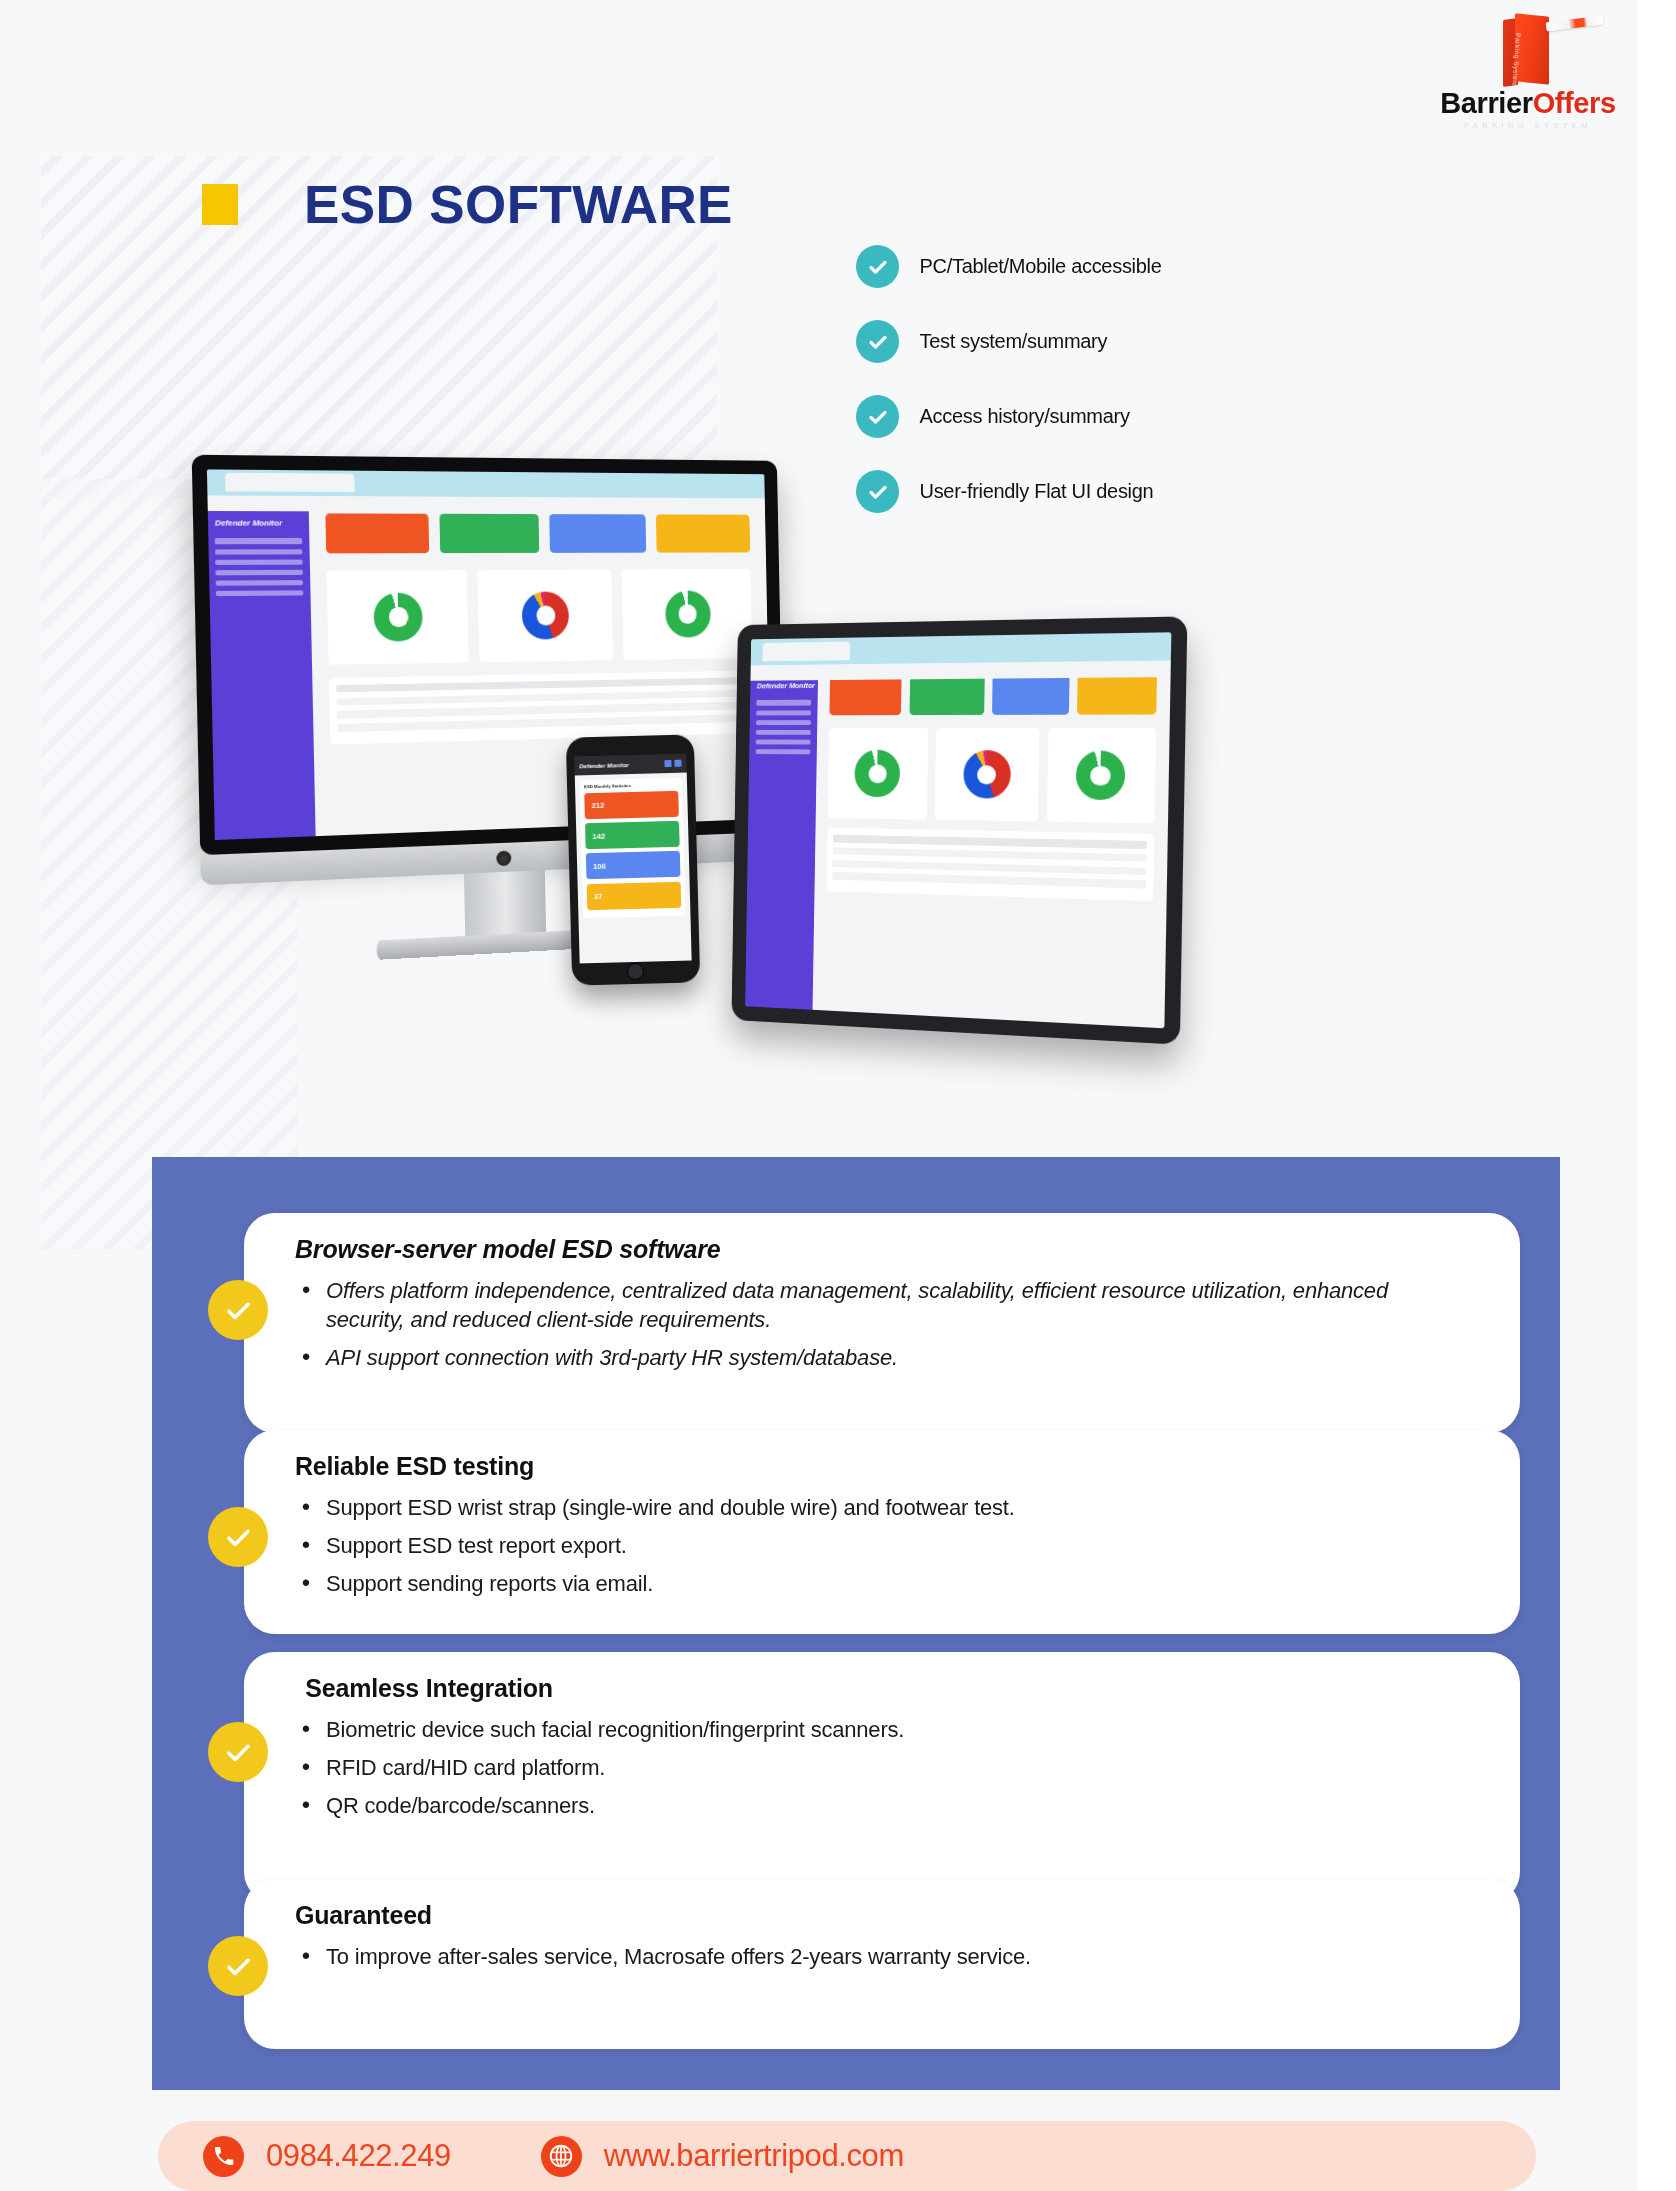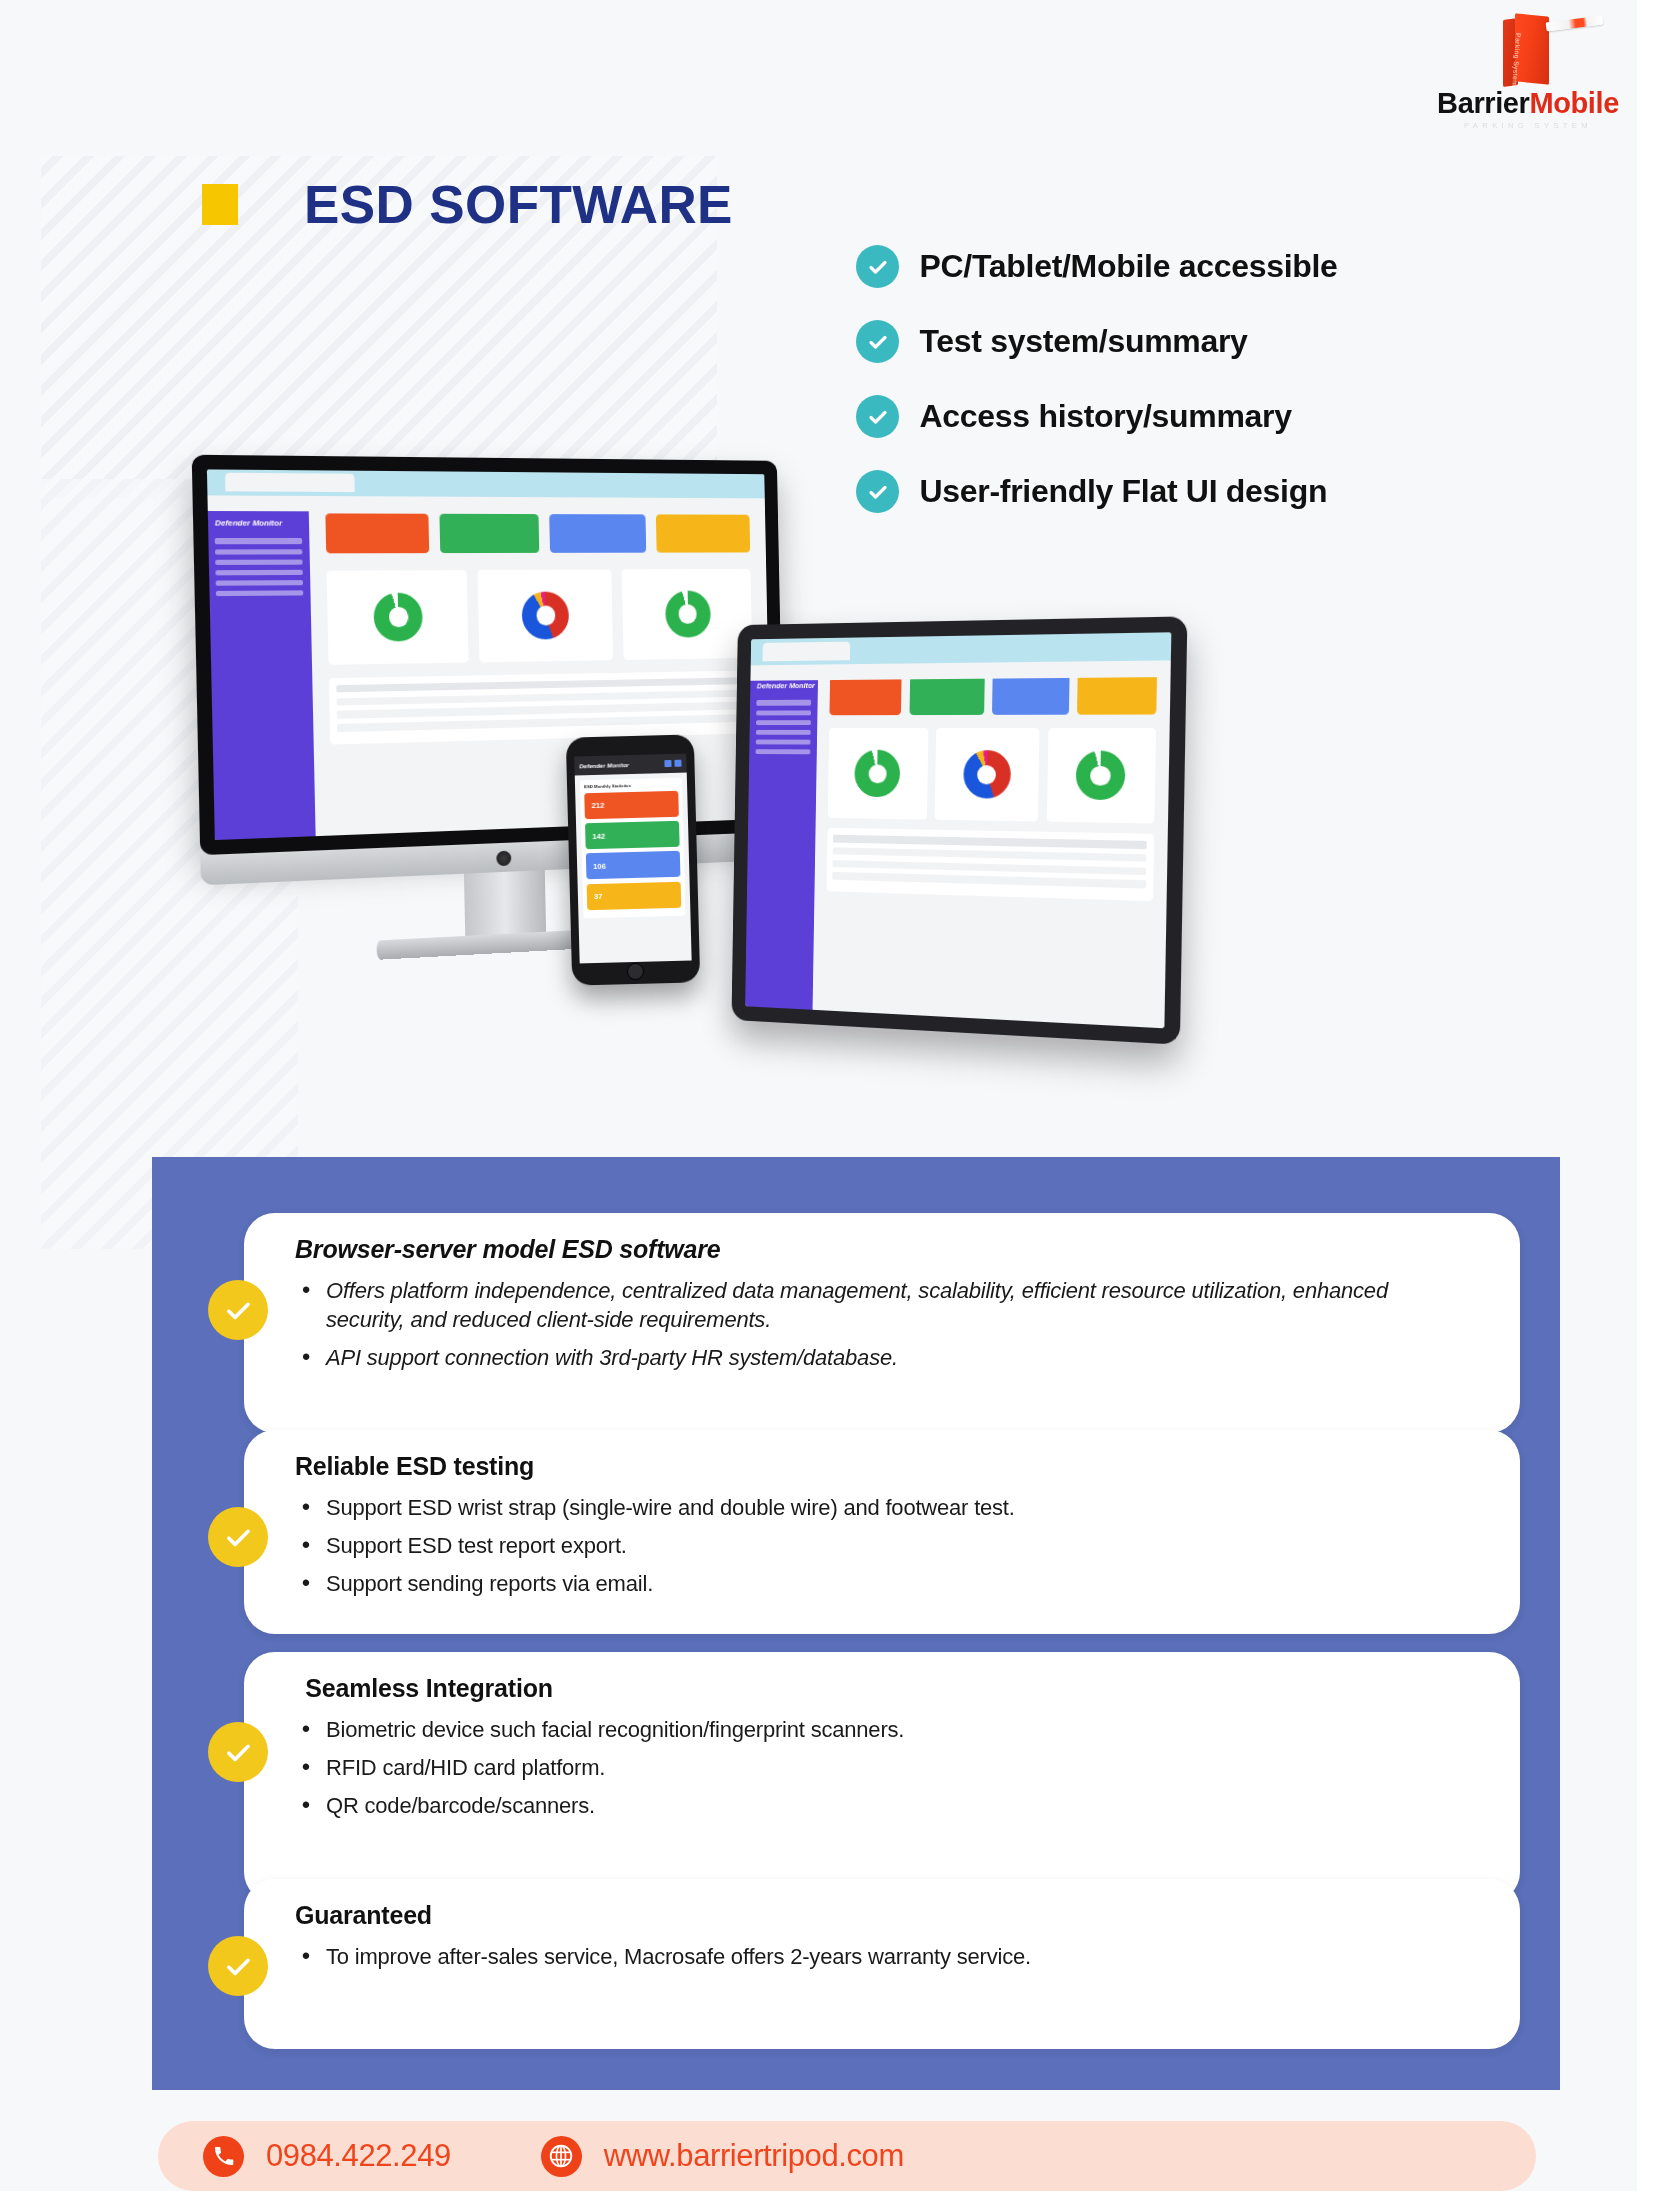--- a/index.html
+++ b/index.html
@@ -92,21 +92,21 @@
   #features { position: absolute; left: 856px; top: 245px; width: 736px; }
   .feat { display: flex; align-items: center; gap: 20.5px; margin-bottom: 32px; }
   .feat-check {
     flex: 0 0 auto;
     width: 43px; height: 43px; border-radius: 50%;
     background: #3ab9c0;
     display: flex; align-items: center; justify-content: center;
   }
   .feat-check svg { display: block; }
   .feat-label {
-    font-size: 32px; font-weight: 700; color: #111111;
+    font-size: 20px; font-weight: 400; color: #111111;
     letter-spacing: -0.3px; white-space: nowrap;
   }
 
   
   #devices { position: absolute; left: 205px; top: 441px; width: 984px; height: 634px; }
 
   .screen-ui { background:#ffffff; overflow:hidden; position:relative; }
   .ui-chrome { height: 7%; background: #b9e3ee; position:relative; }
   .ui-tab { position:absolute; left:3%; top:14%; width:22%; height:72%;
             background:#f2f4f6; border-radius:4.3px 4.3px 0 0; }
@@ -230,21 +230,21 @@
   <div id="stripes2"></div>
 
   <div id="logo">
     <div class="gate-wrap">
       <div class="gate-body2"></div>
       <div class="gate-body"></div>
       <div class="gate-arm"></div>
       <div class="gate-label">Parking System</div>
     </div>
     <div class="logo-text">
-      <span class="b">Barrier</span><span class="t">Mobile</span>
+      <span class="b">Barrier</span><span class="t">Offers</span>
     </div>
     <div class="logo-sub">PARKING SYSTEM</div>
   </div>
 
   <div id="title-row">
     <div id="title-square"></div>
     <div id="title-text">ESD SOFTWARE</div>
   </div>
 
   <div id="features">

